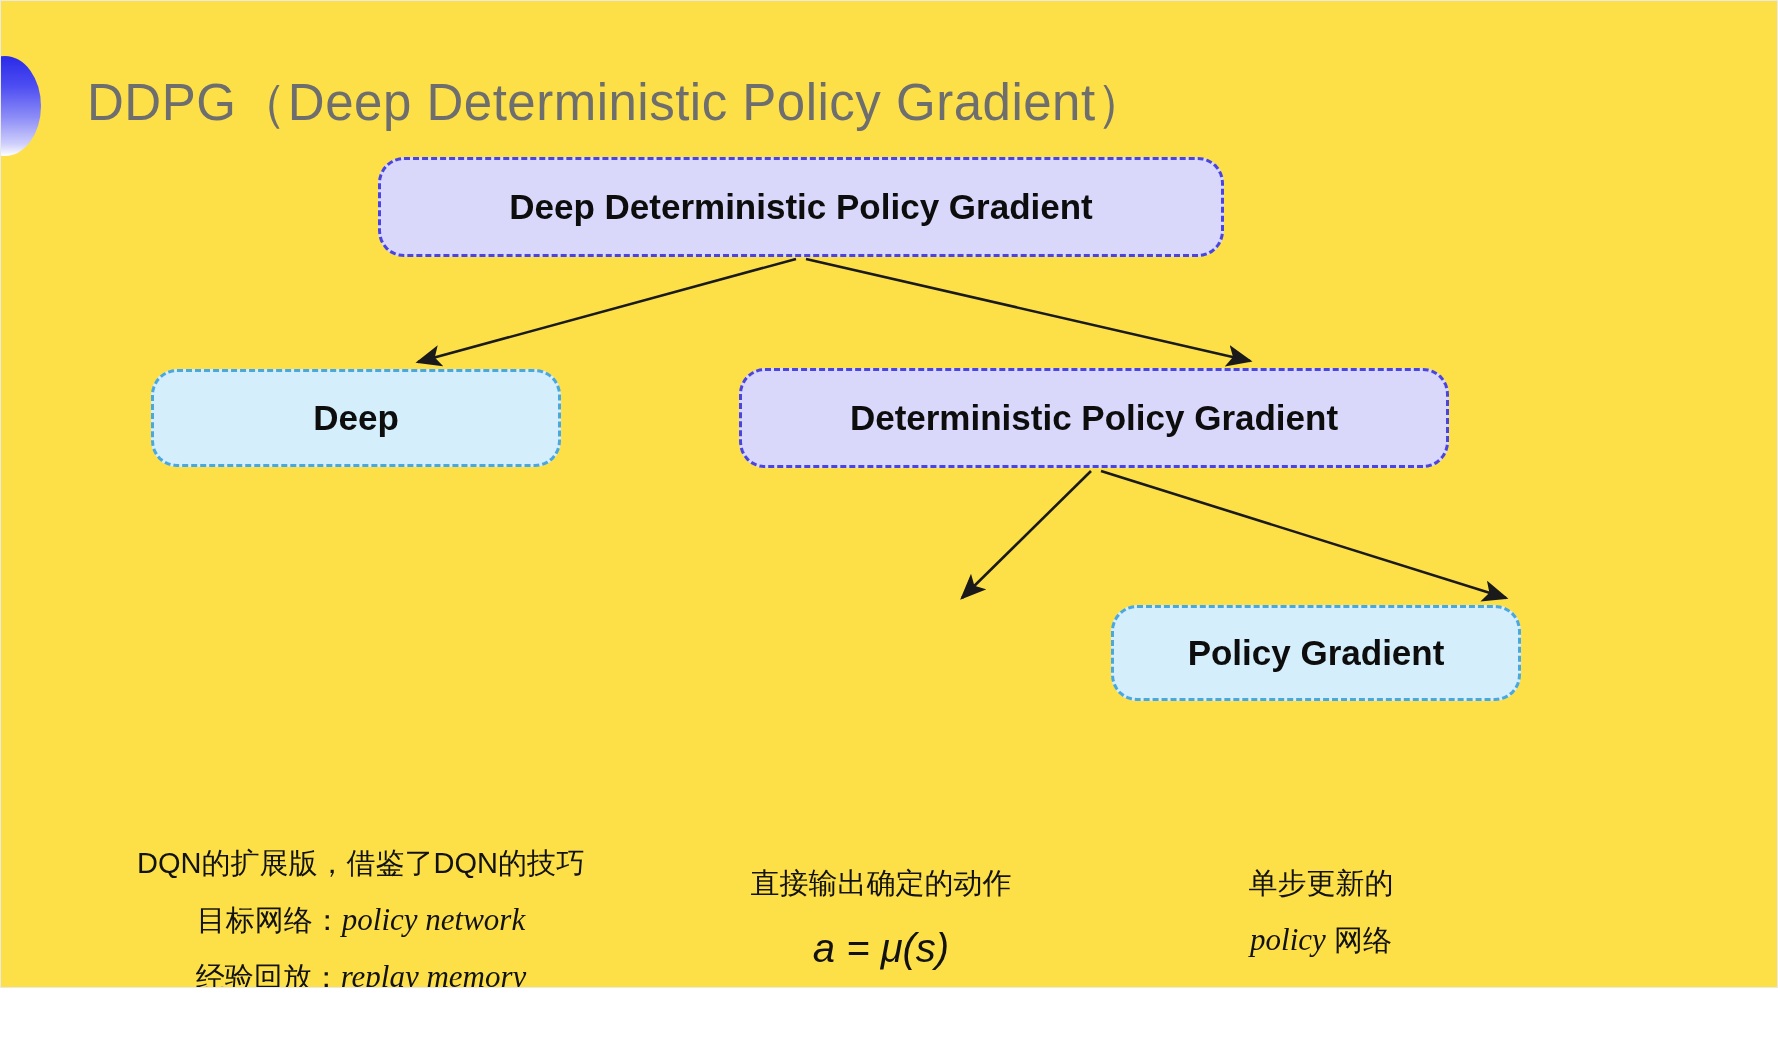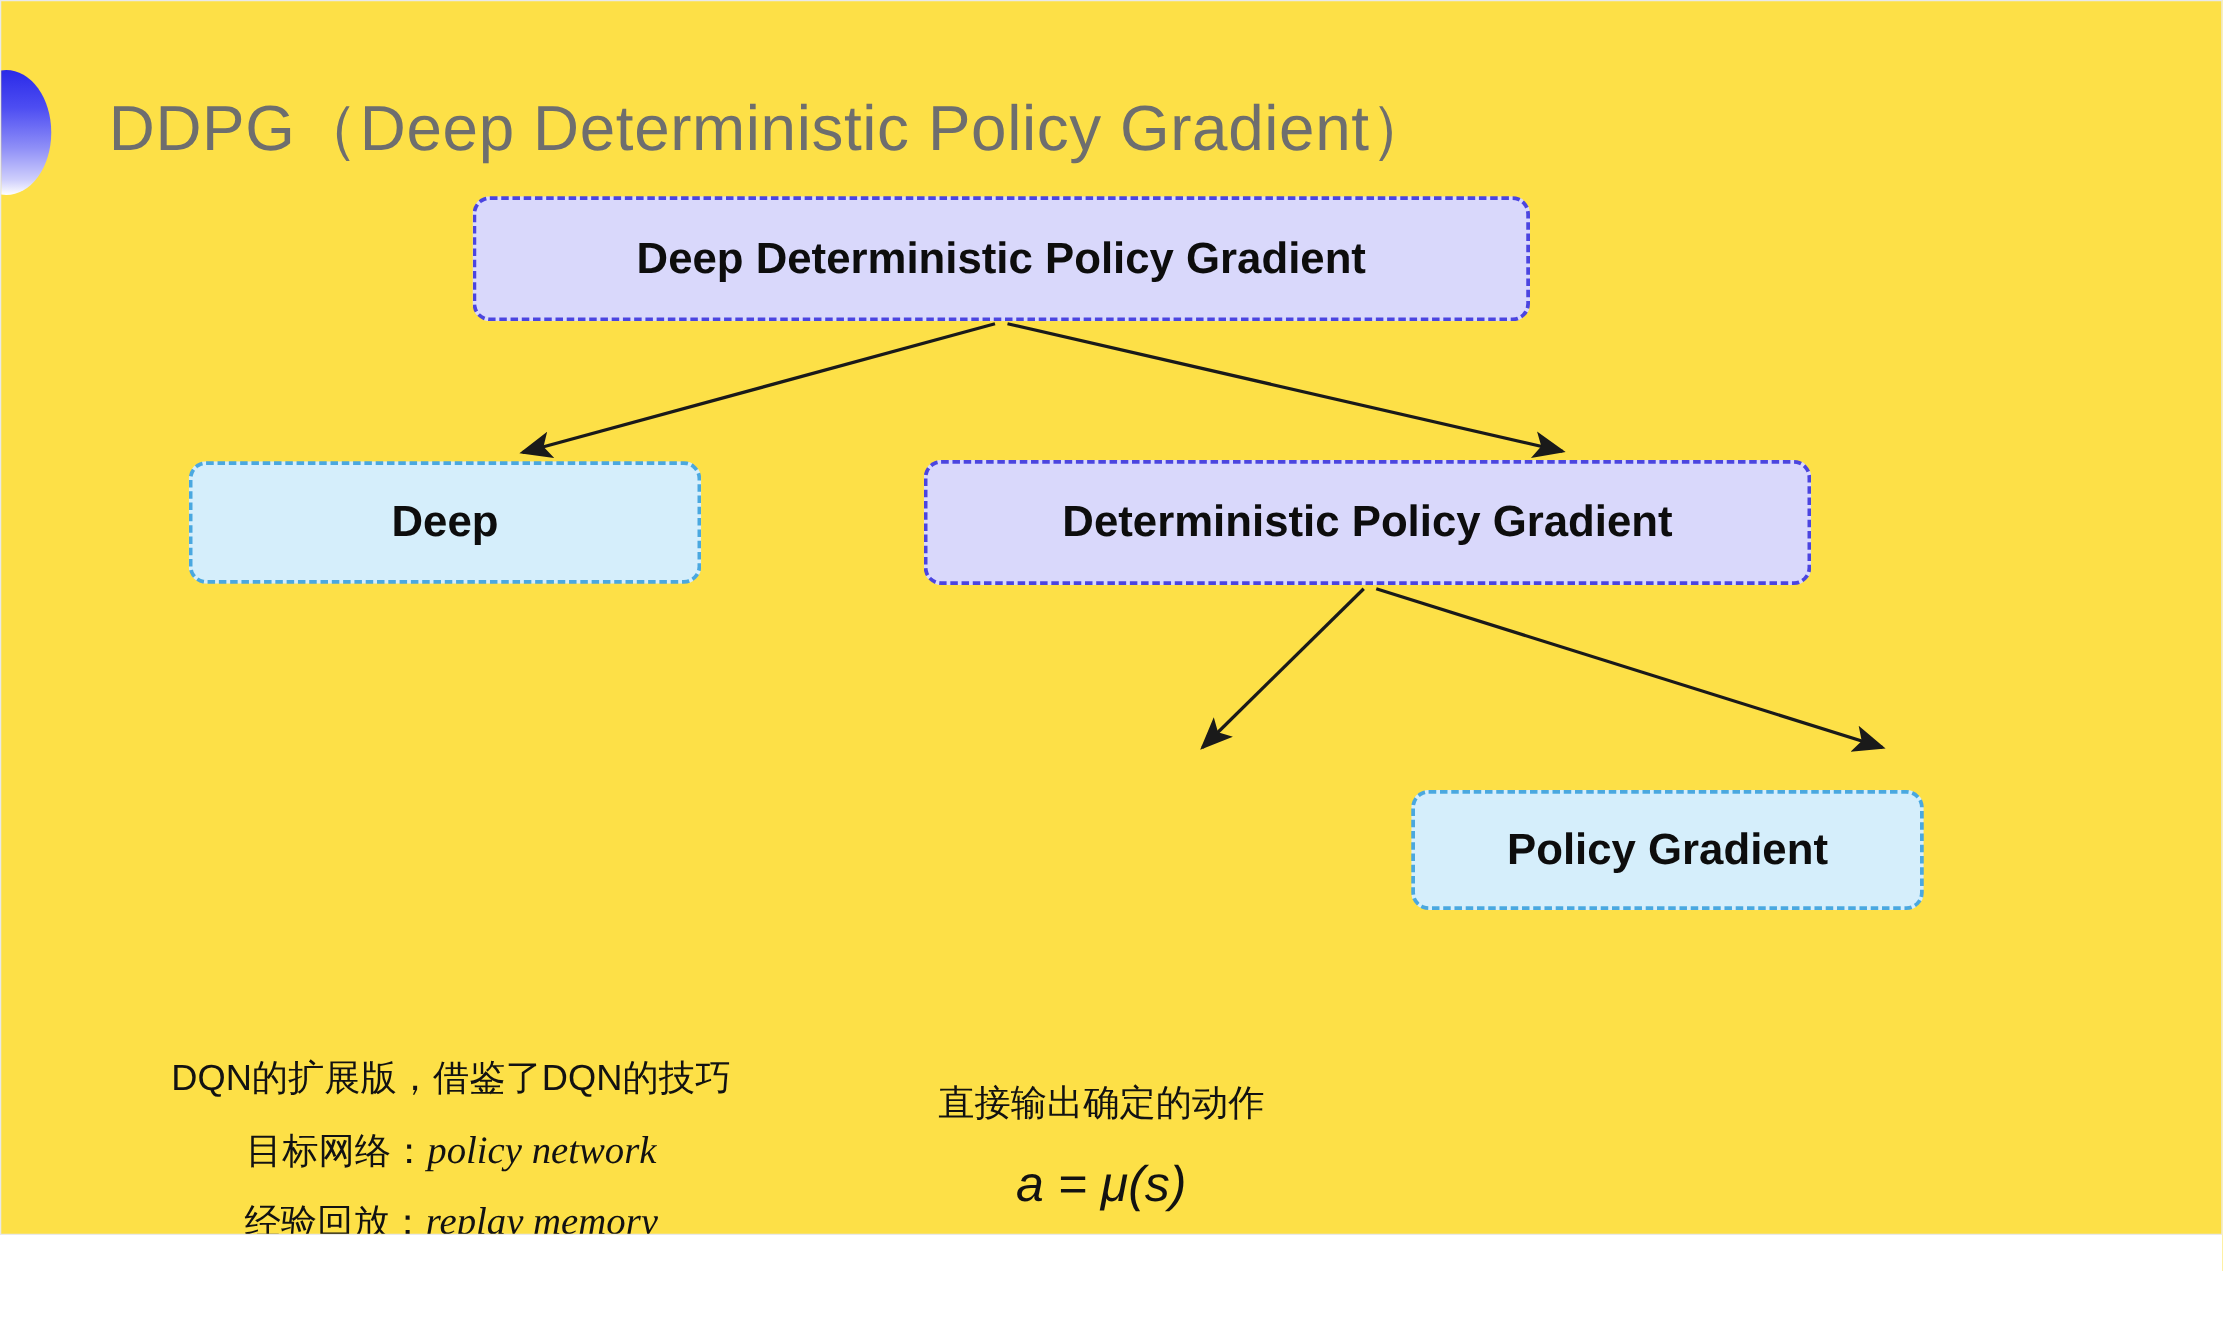--- a/index.html
+++ b/index.html
@@ -41,41 +41,41 @@
     font-weight: 400;
   }
 
   
   .node {
     position: absolute;
     box-sizing: border-box;
     display: flex;
     align-items: center;
     justify-content: center;
-    border-radius: 14px;
+    border-radius: 26px;
     color: #0d0d0d;
     font-size: 35px;
     font-weight: 600;
     text-align: center;
     line-height: 1.15;
   }
   .node.purple {
     background: #d9d8fb;
     border: 3px dashed #4b45e0;
   }
   .node.cyan {
     background: #d5eefb;
     border: 3px dashed #4aa8e0;
   }
 
   #node-root   { left: 377px; top: 156px;  width: 846px; height: 100px; }
   #node-deep   { left: 150px; top: 368px;  width: 410px; height: 98px; text-align: center;  }
   #node-dpg    { left: 738px; top: 367px;  width: 710px; height: 100px; }
   #node-det    { left: 628px; top: 604px;  width: 420px; height: 96px;  }
-  #node-pg     { left: 1110px; top: 631px; width: 410px; height: 96px; margin-left: 18px;  }
+  #node-pg     { left: 1110px; top: 604px; width: 410px; height: 96px;  }
 
   
   #arrow-layer {
     position: absolute;
     left: 0; top: 0;
     width: 1778px;
     height: 1056px;
     pointer-events: none;
   }
 
@@ -140,14 +140,18 @@
     <span class="caption-line">DQN的扩展版，借鉴了DQN的技巧</span>
     <span class="caption-line"><span>目标网络：</span><span class="term">policy network</span></span>
     <span class="caption-line"><span>经验回放：</span><span class="term">replay memory</span></span>
   </div>
 
   <div id="caption-det" class="caption">
     <span class="caption-line">直接输出确定的动作</span>
     <span class="caption-line formula">a = μ(s)</span>
   </div>
 
+  <div id="caption-pg" class="caption">
+    <span class="caption-line">单步更新的</span>
+    <span class="caption-line"><span class="term">policy</span><span> 网络</span></span>
+  </div>
 
 </div>
 
 </body></html>

